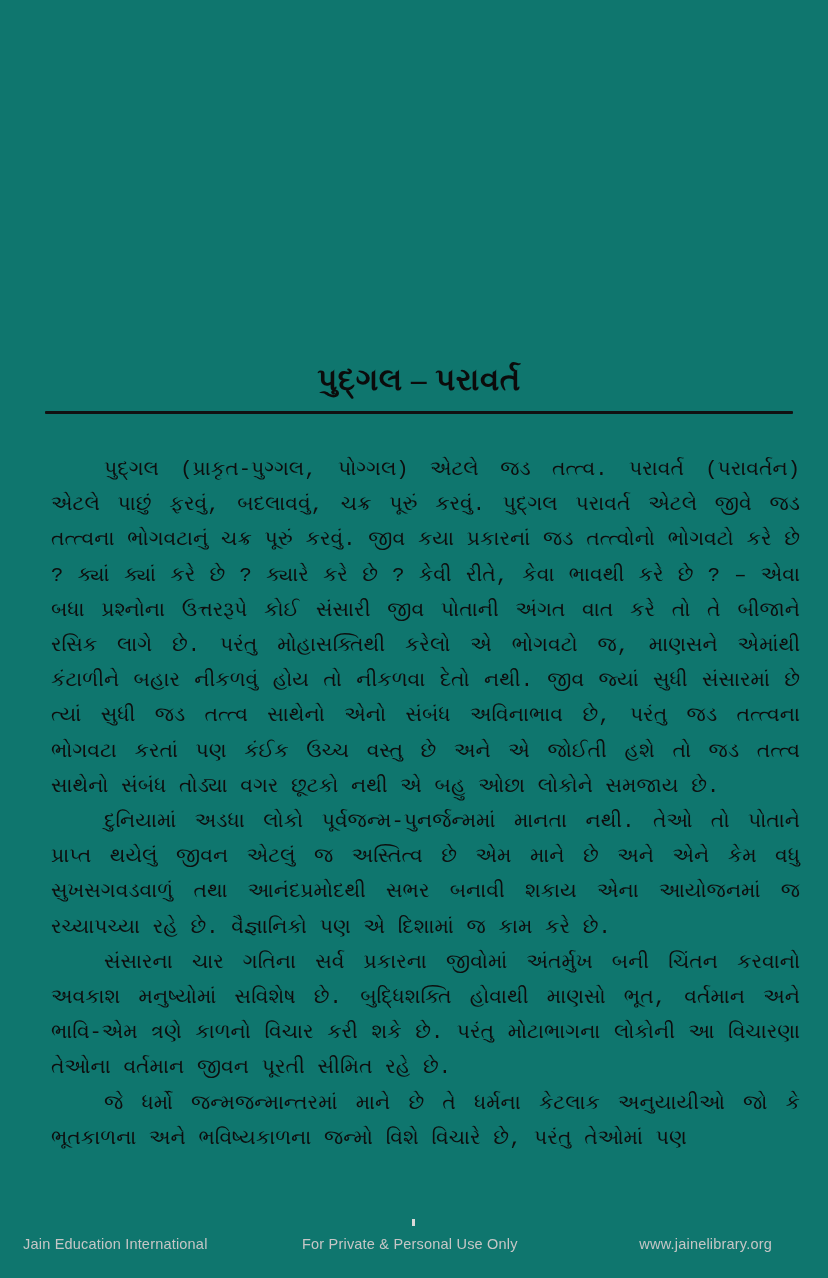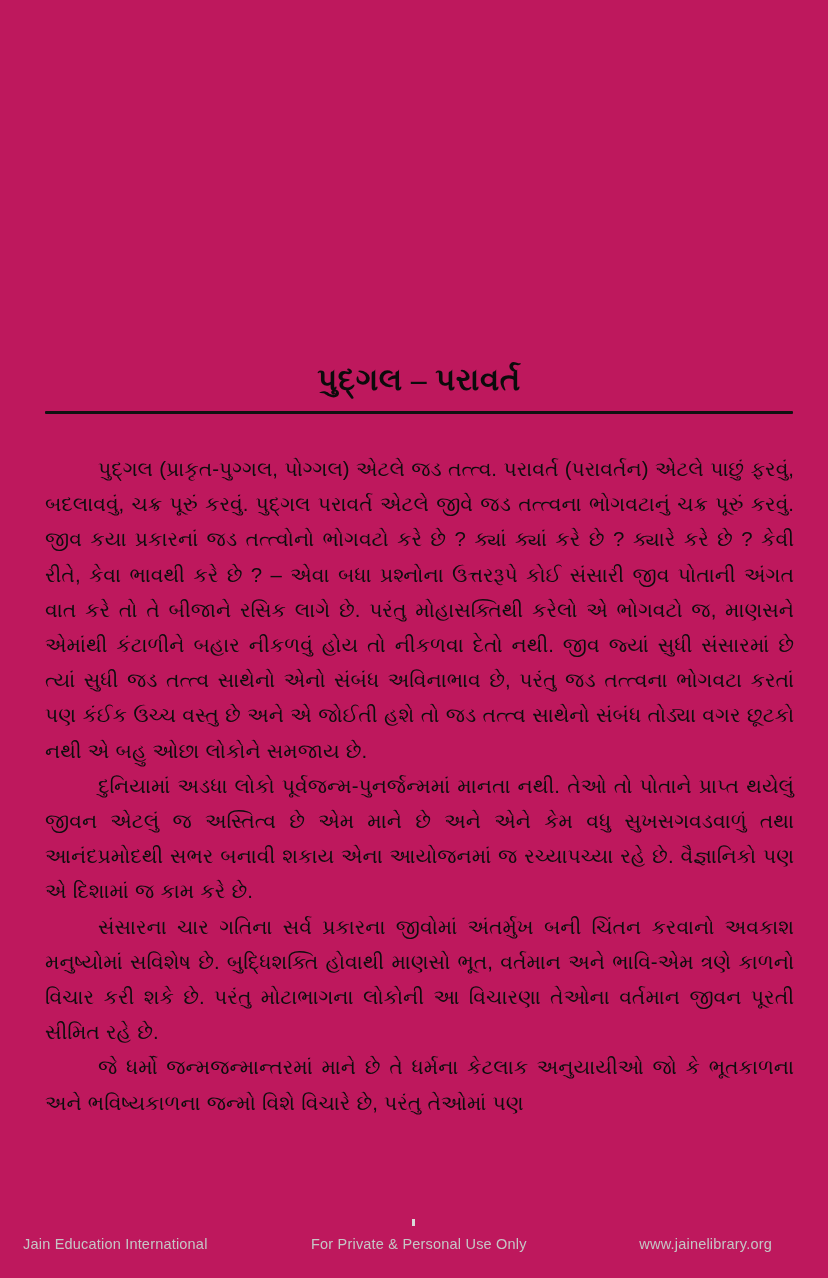--- a/index.html
+++ b/index.html
@@ -5,21 +5,21 @@
   html, body {
     margin: 0;
     padding: 0;
     background: #ffffff;
   }
 
   #page {
     position: relative;
     width: 828px;
     height: 1278px;
-    background: #be185d;
+    background: #0f766e;
     overflow: hidden;
     font-family: "Liberation Sans", sans-serif;
   }
 
   
   #top-blank {
     position: absolute;
     left: 0;
     top: 0;
     width: 828px;
@@ -49,24 +49,24 @@
     margin-top: 12px;
     height: 3px;
     background: #111111;
     width: 100%;
     border-radius: 1px;
   }
 
   
   #body-text {
     position: absolute;
-    left: 45px;
+    left: 51px;
     top: 452px;
     width: 749px;
-    font-family: Liberation Sans, sans-serif;
+    font-family: Liberation Mono, monospace;
     font-size: 20.4px;
     line-height: 35.2px;
     color: #0d0d0d;
     text-align: justify;
     text-justify: inter-word;
     word-spacing: 0.5px;
   }
 
   #body-text p {
     margin: 0;
@@ -99,21 +99,21 @@
 
   #footer .f-left {
     position: absolute;
     left: 23px;
     top: 0;
     white-space: nowrap;
   }
 
   #footer .f-center {
     position: absolute;
-    left: 311px;
+    left: 302px;
     top: 0;
     white-space: nowrap;
   }
 
   #footer .f-right {
     position: absolute;
     right: 24px;
     top: 0;
     white-space: nowrap;
   }

